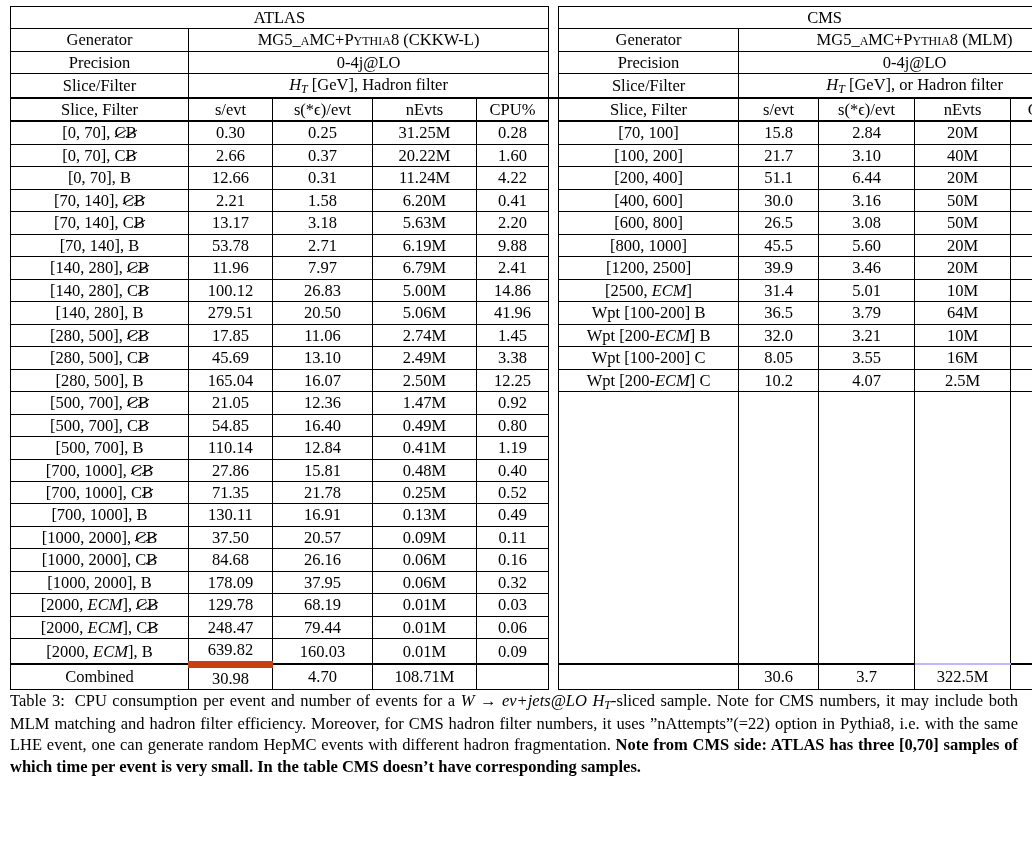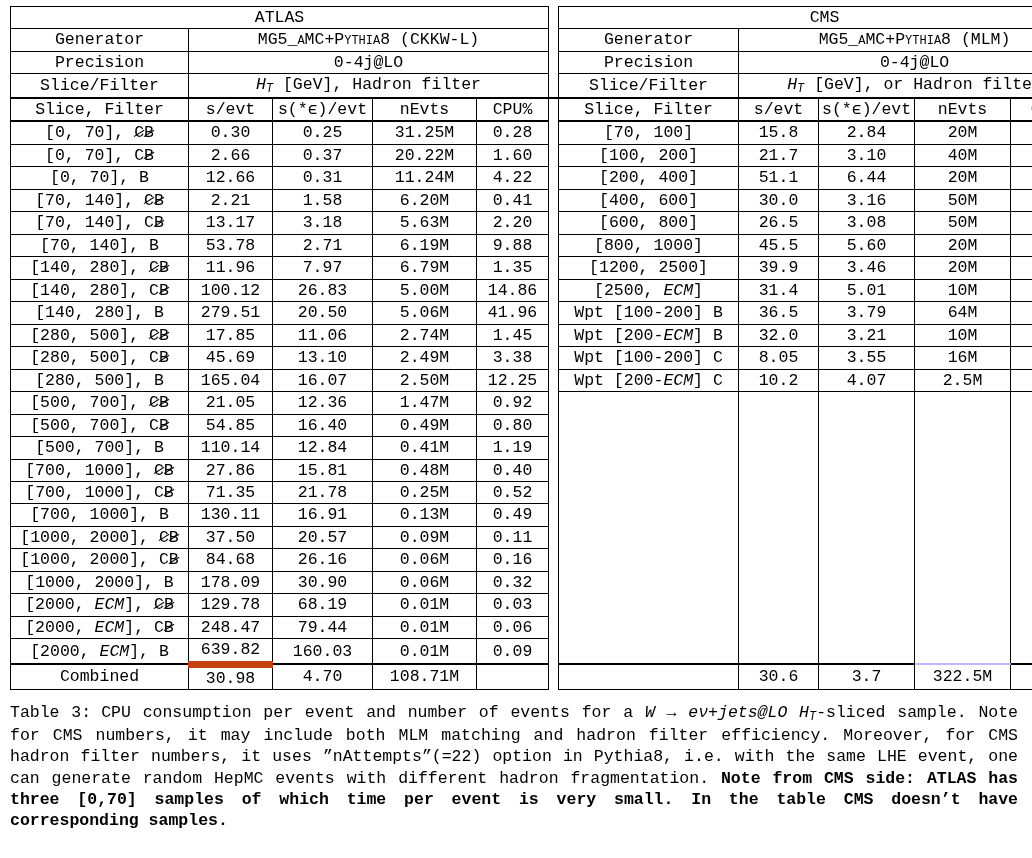--- a/index.html
+++ b/index.html
@@ -13,21 +13,20 @@
     font-family: "Liberation Serif", serif;
     color: #000000;
     font-size: 16px;
   }
   .page {
     position: relative;
     width: 848px;
     height: 858px;
     box-sizing: border-box;
     padding: 6px 7px 0 10px;
-    font-family: Liberation Mono, monospace;
   }
   table.main {
     border-collapse: collapse;
     width: 1008px;
     table-layout: fixed;
     margin: 0 auto;
   }
   table.main td, table.main th {
     border: 1px solid #000;
     padding: 1px 3px;
@@ -71,21 +70,21 @@
     left: -1px;
     top: 48%;
     width: 120%;
     height: 1px;
     background: #000;
     transform: rotate(-32deg);
     transform-origin: center;
   }
   .caption {
     width: 1008px;
-    margin: 12px auto 0 auto;
+    margin: 0 auto 0 auto;
     font-size: 16.5px;
     line-height: 1.29;
     text-align: justify;
   }
   .caption .lbl {
     margin-right: 10px;
   }
   .caption b { font-weight: bold; }
   .it { font-style: italic; }
   .sub { font-size: 0.72em; vertical-align: -0.22em; }
@@ -225,21 +224,21 @@
           <td>45.5</td>
           <td>5.60</td>
           <td>20M</td>
           <td></td>
         </tr>
         <tr>
           <td>[140, 280], <span class="slash-b">C</span><span class="slash-b">B</span></td>
           <td>11.96</td>
           <td>7.97</td>
           <td>6.79M</td>
-          <td>1.35</td>
+          <td>2.41</td>
           <td class="gapcell"></td>
           <td>[1200, 2500]</td>
           <td>39.9</td>
           <td>3.46</td>
           <td>20M</td>
           <td></td>
         </tr>
         <tr>
           <td>[140, 280], C<span class="slash-b">B</span></td>
           <td>100.12</td>
@@ -405,21 +404,21 @@
           <td class="gapcell"></td>
           <td style="border-top:none;border-bottom:none"></td>
           <td style="border-top:none;border-bottom:none"></td>
           <td style="border-top:none;border-bottom:none"></td>
           <td style="border-top:none;border-bottom:none"></td>
           <td style="border-top:none;border-bottom:none"></td>
         </tr>
         <tr>
           <td>[1000, 2000], B</td>
           <td>178.09</td>
-          <td>30.90</td>
+          <td>37.95</td>
           <td>0.06M</td>
           <td>0.32</td>
           <td class="gapcell"></td>
           <td style="border-top:none;border-bottom:none"></td>
           <td style="border-top:none;border-bottom:none"></td>
           <td style="border-top:none;border-bottom:none"></td>
           <td style="border-top:none;border-bottom:none"></td>
           <td style="border-top:none;border-bottom:none"></td>
         </tr>
         <tr>

